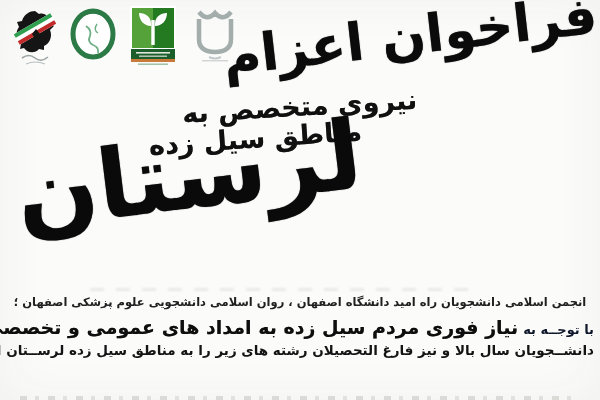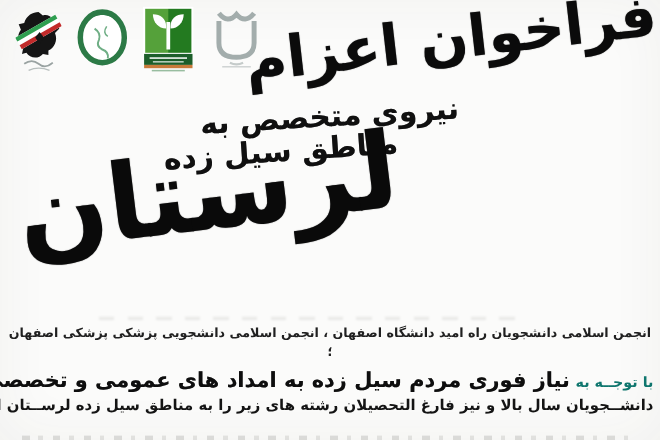--- a/index.html
+++ b/index.html
@@ -38,21 +38,21 @@
     transform:rotate(-7deg);transform-origin:left bottom;
     text-shadow:0 0 1px rgba(0,0,0,.6);
   }
   
   .bodytext{
     position:absolute;left:6px;right:6px;top:293px;
     direction:rtl;text-align:center;color:#1b1b1b;
   }
   .org-line{font-size:11.5px;font-weight:700;line-height:1.6;letter-spacing:0;color:#202020;}
   .reason-line{margin-top:5px;line-height:1.2;white-space:nowrap;}
-  .reason-prefix{font-size:13px;font-weight:700;color:#0f766e;}
+  .reason-prefix{font-size:13px;font-weight:700;color:#0f172a;}
   .reason-emphasis{font-size:19px;font-weight:900;color:#0e0e0e;text-shadow:0 0 .5px rgba(0,0,0,.5);}
   .action-line{margin-top:3px;font-size:13.5px;font-weight:800;color:#141414;white-space:nowrap;}
   
   .bottom-smudge{
     position:absolute;left:20px;right:20px;bottom:0;height:4px;opacity:.45;
     background:repeating-linear-gradient(90deg,#b9b9b6 0 7px,transparent 7px 15px,#c7c7c4 15px 19px,transparent 19px 28px);
     filter:blur(.6px);
   }
   .smudge-top{
     position:absolute;left:90px;right:120px;top:288px;height:3px;opacity:.18;
@@ -109,21 +109,21 @@
   </div>
 
   <div class="title" dir="rtl">فراخوان اعزام</div>
   <div class="subtitle1" dir="rtl">نیروی متخصص به</div>
   <div class="subtitle2" dir="rtl">مناطق سیل زده</div>
   <div class="destination" dir="rtl">لرستان</div>
 
   <div class="smudge-top"></div>
 
   <div class="bodytext" dir="rtl">
-    <div class="org-line">انجمن اسلامی دانشجویان راه امید دانشگاه اصفهان ، انجمن اسلامی دانشجویی پزشکی پزشکی اصفهان ؛</div>
+    <div class="org-line">انجمن اسلامی دانشجویان راه امید دانشگاه اصفهان ، روان اسلامی دانشجویی علوم پزشکی اصفهان ؛</div>
     <div class="reason-line">
       <span class="reason-prefix">با توجــه به</span>
       <span class="reason-emphasis">نیاز فوری مردم سیل زده به امداد های عمومی و تخصصی</span>
     </div>
     <div class="action-line">دانشــجویان سال بالا و نیز فارغ التحصیلان رشته های زیر را به مناطق سیل زده لرســتان اعزام میکند :</div>
   </div>
 
   <div class="bottom-smudge"></div>
 </div>
 

